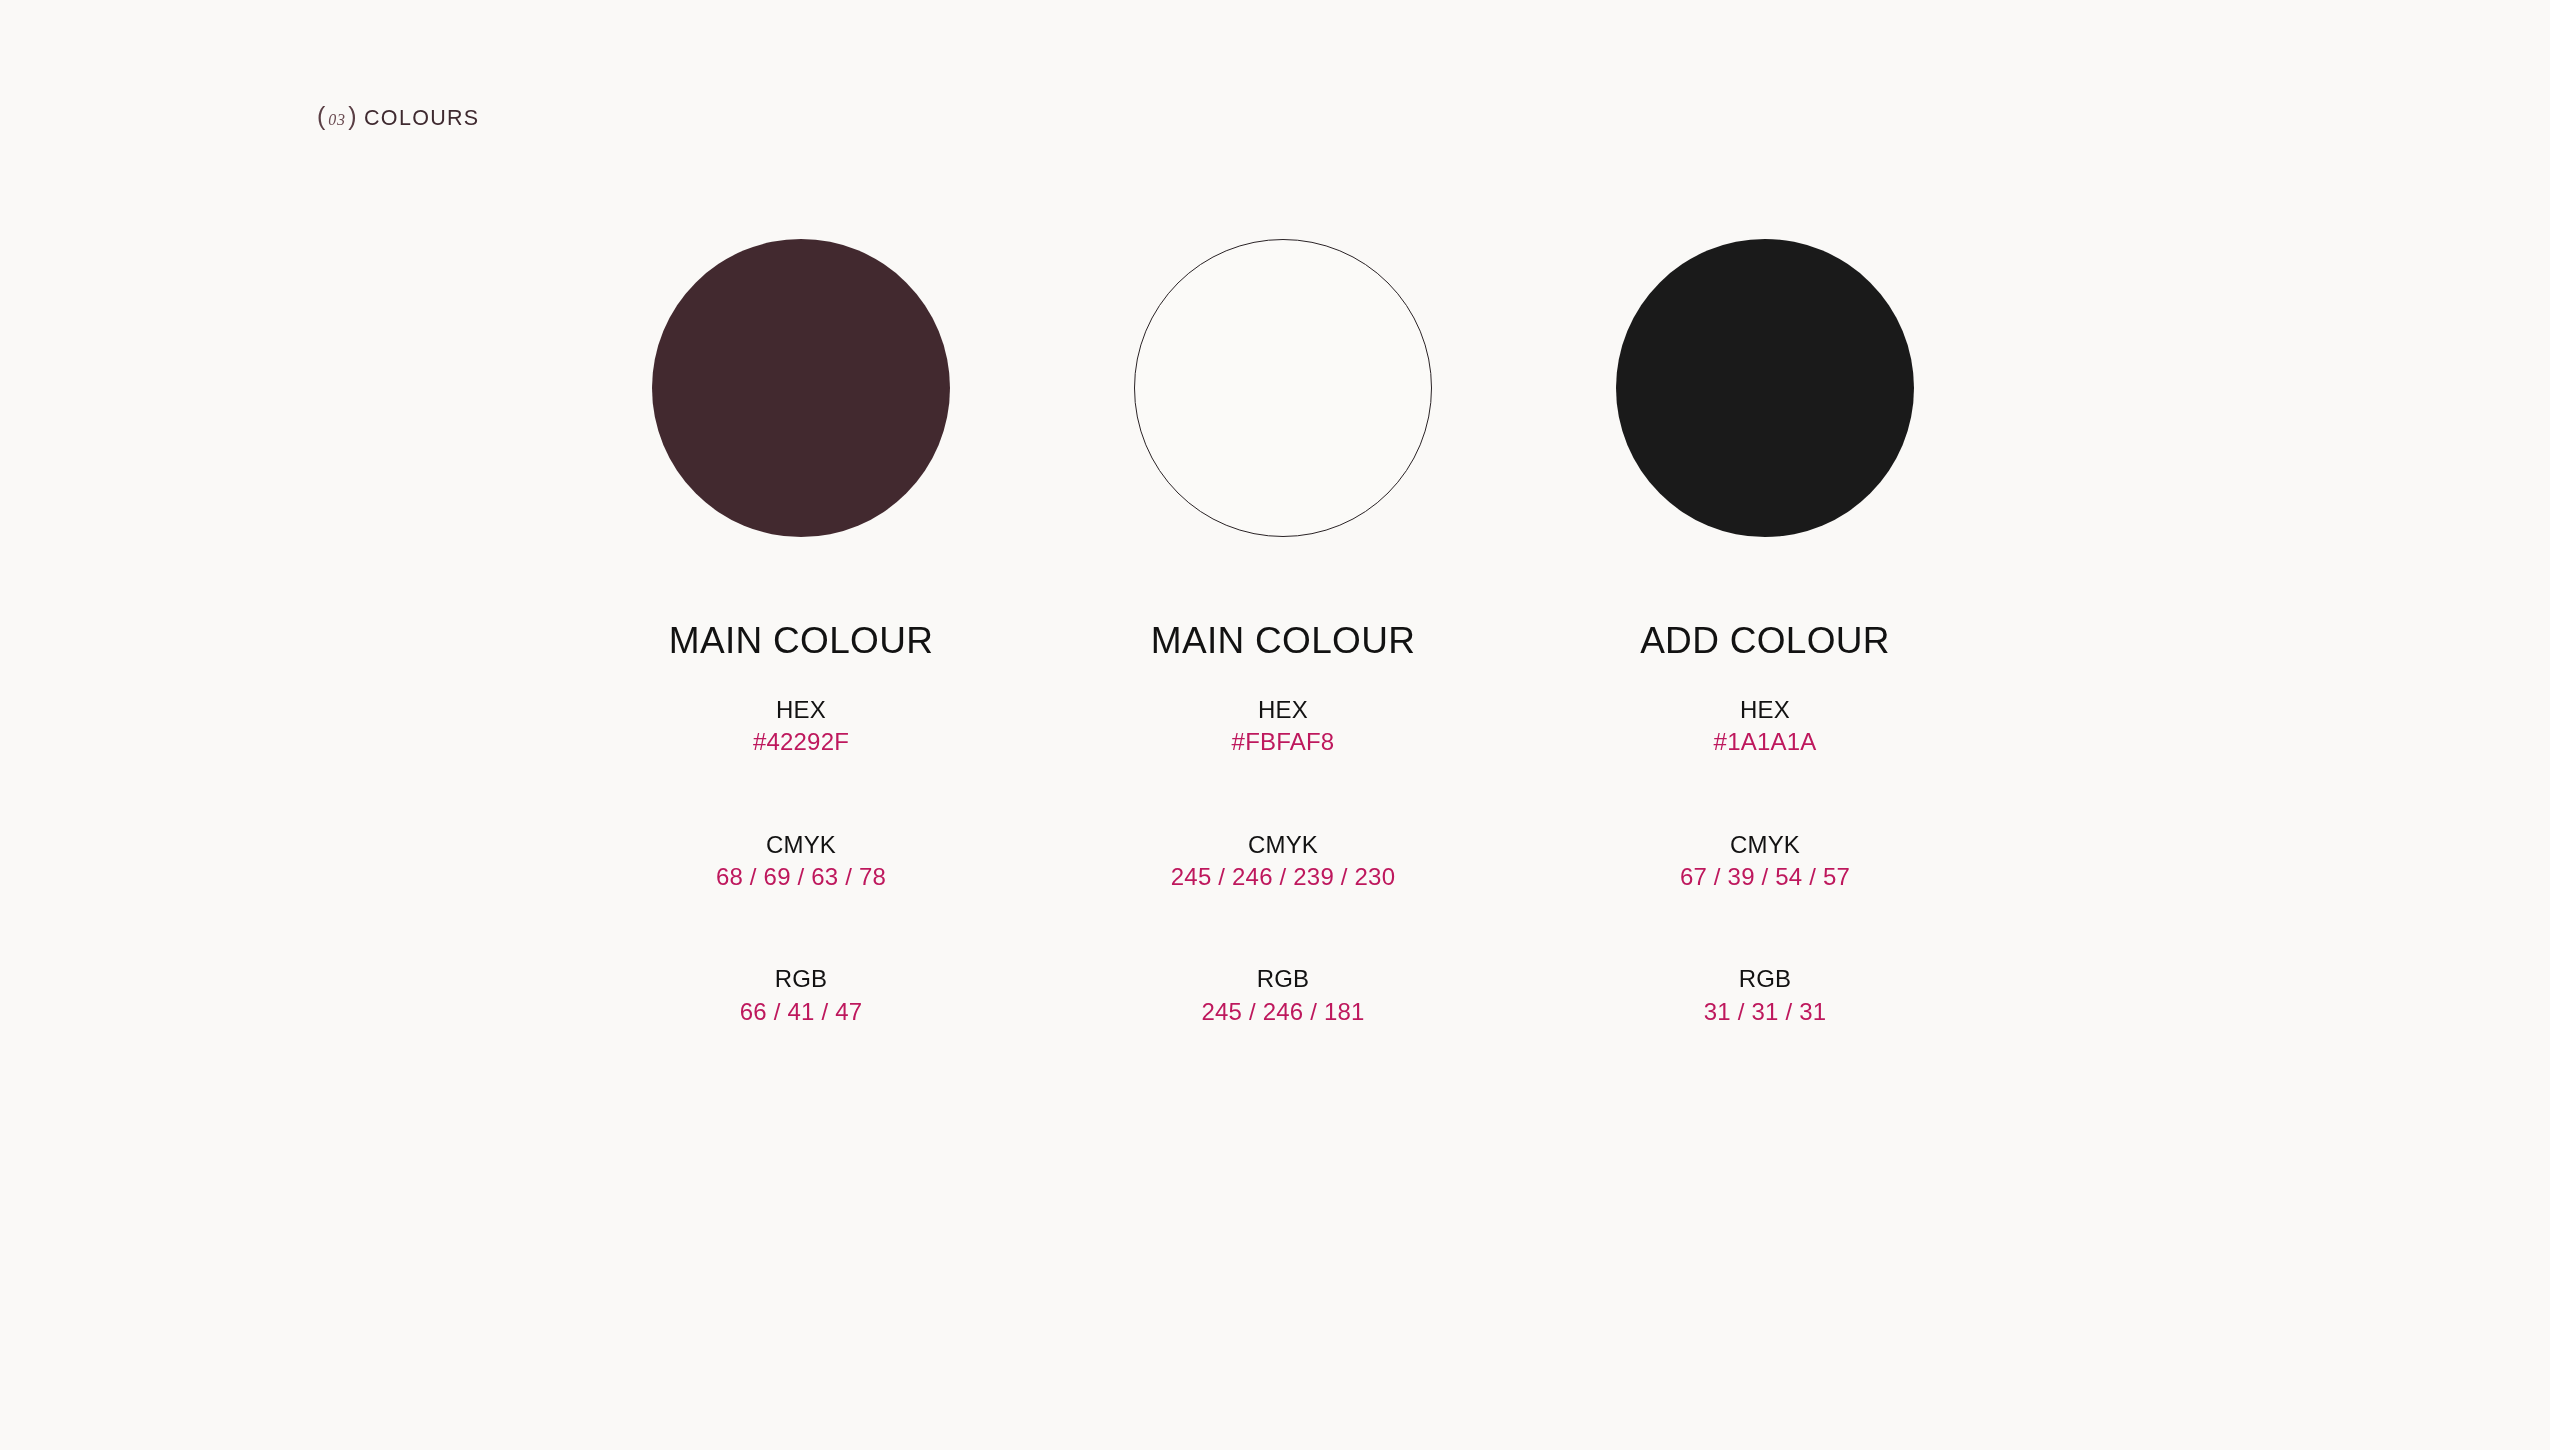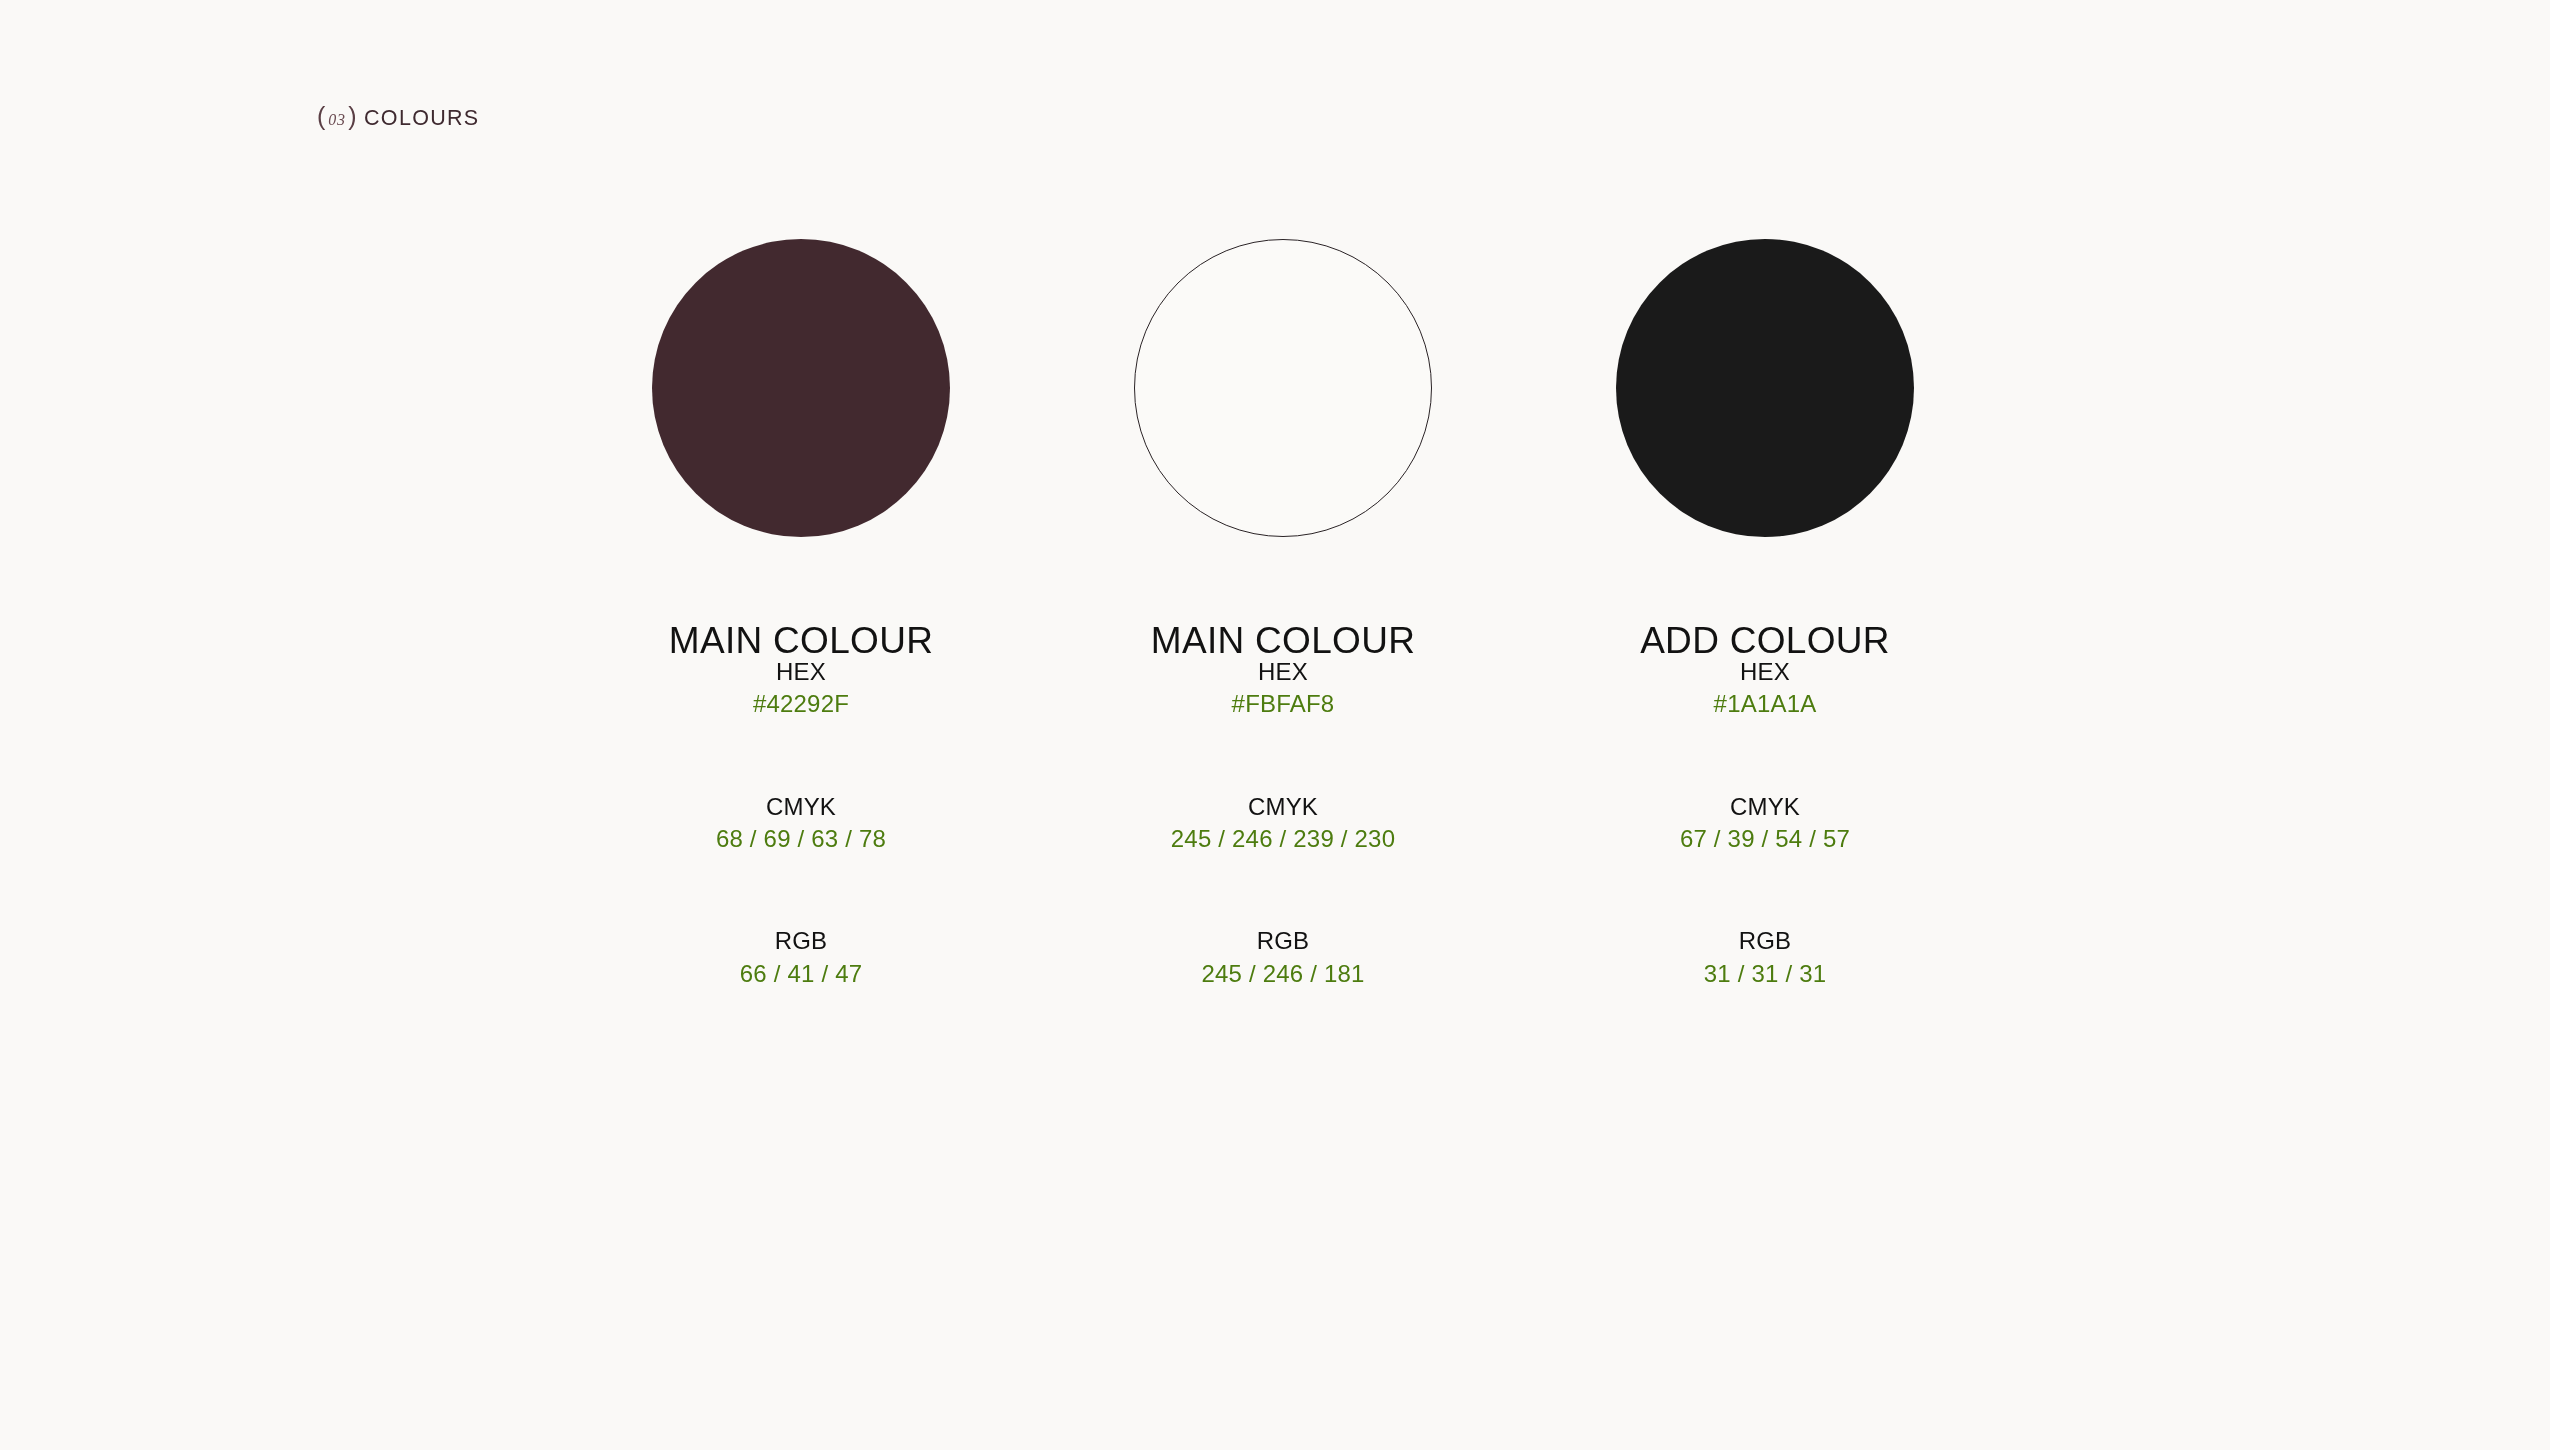--- a/index.html
+++ b/index.html
@@ -86,36 +86,36 @@
     white-space: nowrap;
     line-height: 1;
   }
 
   .spec-block {
     display: flex;
     flex-direction: column;
     align-items: center;
     white-space: nowrap;
   }
-  .spec-block.first { }
+  .spec-block.first { margin-top: 38px; }
   .spec-block.rest  { margin-top: 77px; }
 
   .spec-label {
     font-size: 24px;
     font-weight: 400;
     letter-spacing: 0.2px;
     color: #121212;
     line-height: 1.05;
   }
   .spec-value {
     margin-top: 7.2px;
     font-size: 24px;
     font-weight: 400;
     letter-spacing: 0.2px;
-    color: #4d7c0f;
+    color: #be185d;
     line-height: 1.05;
   }
 </style>
 </head>
 <body style="background: rgb(250, 249, 247);">
 
 <div class="section-header">
   <span class="sh-paren">(</span>
   <span class="sh-num">03</span>
   <span class="sh-paren">)</span>

